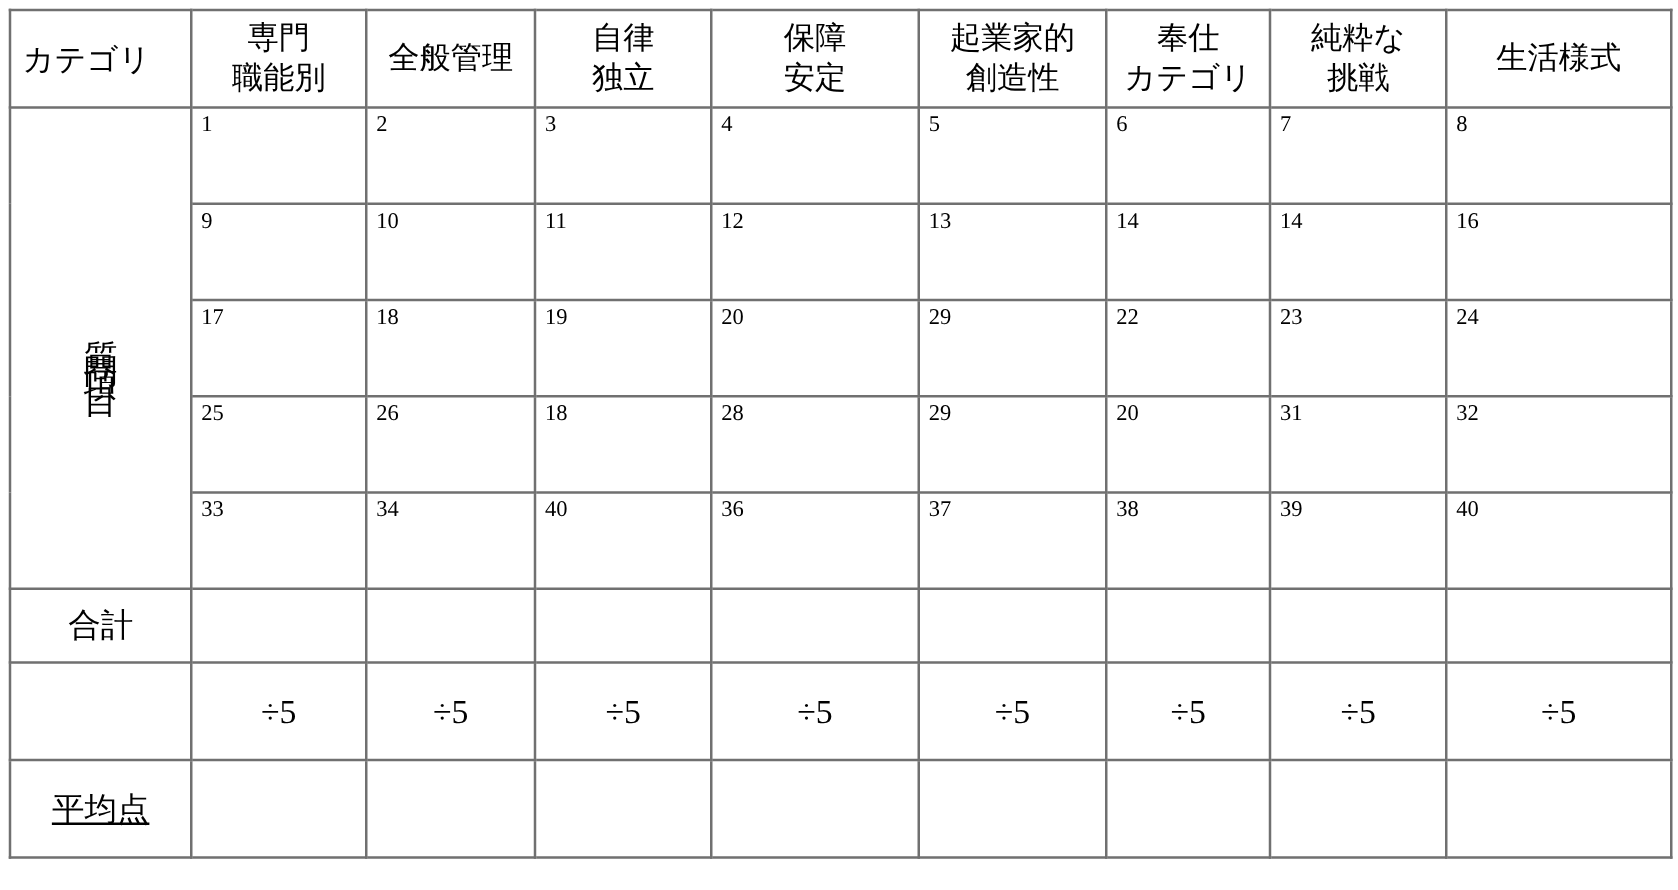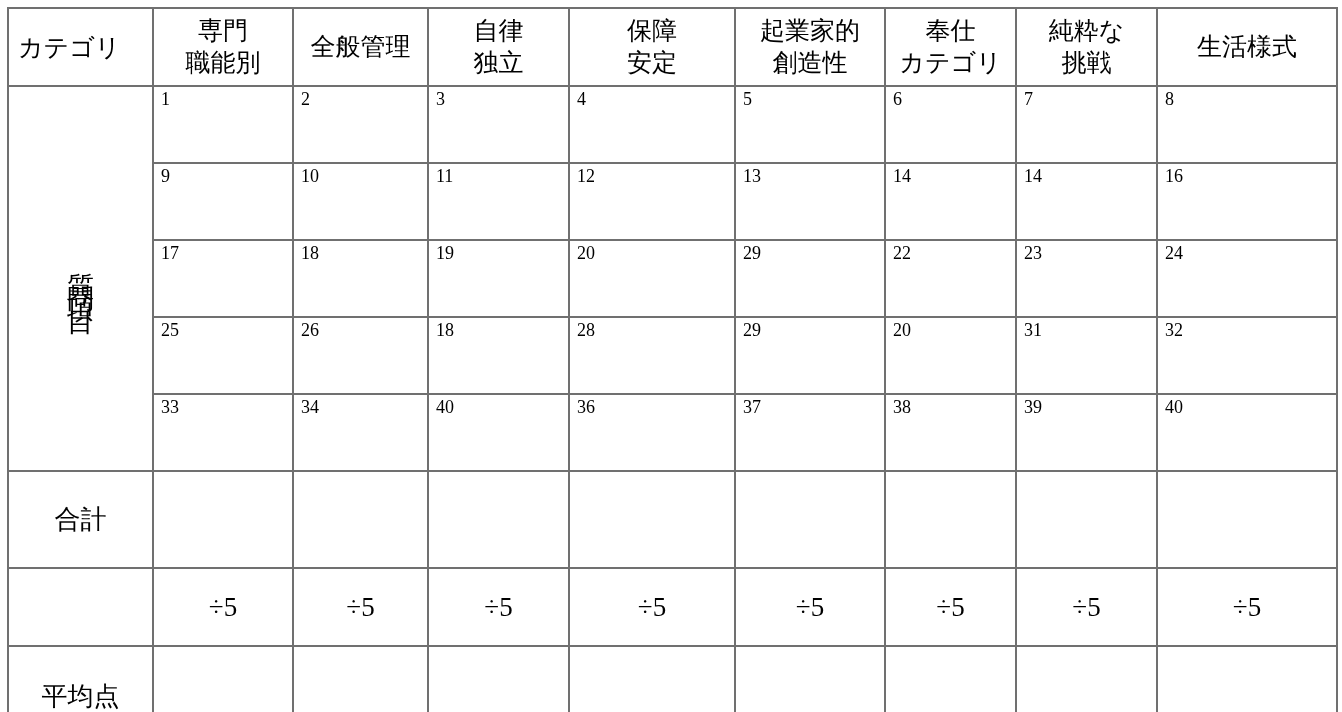--- a/index.html
+++ b/index.html
@@ -73,23 +73,23 @@
     text-align: center;
     vertical-align: middle;
   }
   td.divide-cell {
     font-size: 27px;
     text-align: center;
     vertical-align: middle;
   }
   tr.r-header   { height: 78px; }
   tr.r-question { height: 77px; }
-  tr.r-total    { height: 97px; }
+  tr.r-total    { height: 59px; }
   tr.r-divide   { height: 78px; }
-  tr.r-average  { height: 100px; }
+  tr.r-average  { height: 78px; text-decoration: underline; }
 </style>
 </head>
 <body>
 
 <div class="sheet">
   <table class="score-table">
     <colgroup>
       <col style="width:145px">
       <col style="width:140px">
       <col style="width:135px">

